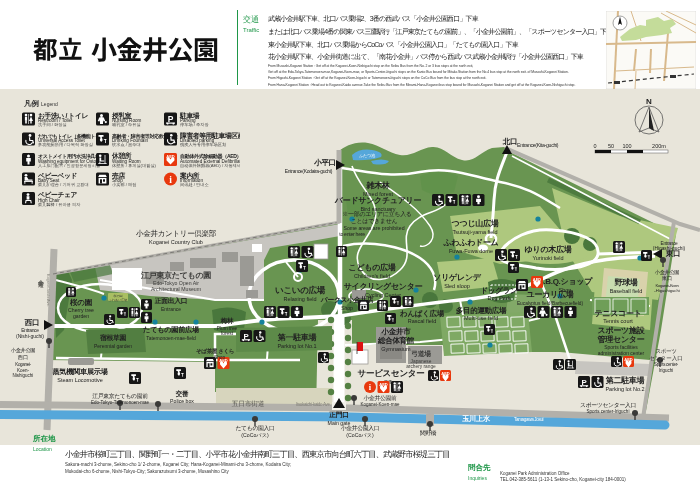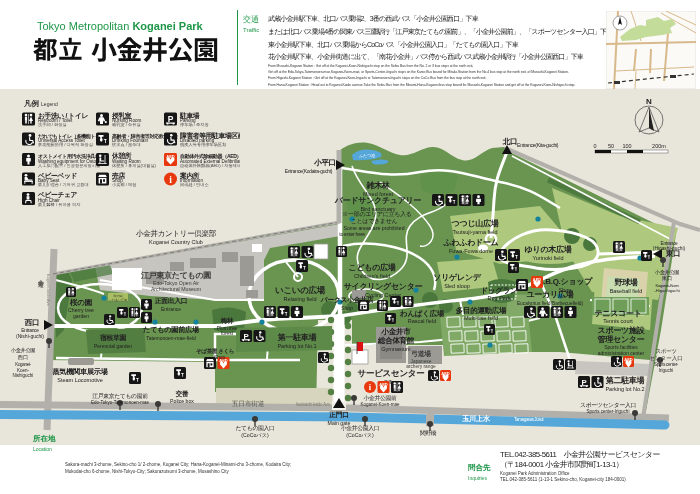--- a/index.html
+++ b/index.html
@@ -7,21 +7,20 @@
 .g{color:#1e9648}
 .jl{color:#222;line-height:1}
 </style></head>
 <body>
 <div id="page">
 
 <div class="abs" style="left:0;top:0;width:700px;height:89px;background:#fff"></div>
 
 <div class="abs" style="left:0;top:445px;width:700px;height:49px;background:#fff"></div>
 
-<div class="abs g" style="left:37px;top:20px;font-size:11px">Tokyo Metropolitan <b>Koganei Park</b></div>
 
 <svg class="abs" style="left:0;top:0" width="230" height="70" viewBox="0 0 230 70">
 <defs>
 <path id="k0" d="M58 9V10L48 8C46 11 44 15 43 19V14H32V4H21V14H8V24H21V32H4V43H25C18 49 10 55 1 59C3 62 7 67 8 69L13 66V97H24V92H40V95H52V50H33C36 48 38 45 40 43H55V32H47C52 26 55 19 58 11V97H70V20H82C80 28 77 38 74 45C82 53 84 60 84 66C84 69 84 71 82 72C81 73 79 73 78 73C76 73 74 73 71 73C73 76 74 81 74 85C77 85 81 85 83 84C86 84 88 83 90 82C94 79 96 74 96 67C96 60 94 52 86 43C90 35 94 23 98 14L89 8L87 9ZM32 24H40C38 27 36 30 34 32H32ZM24 82V75H40V82ZM24 66V60H40V66Z"></path>
 <path id="k1" d="M21 39C25 51 29 68 29 78L42 75C41 64 37 48 32 36ZM44 3V21H8V32H93V21H56V3ZM66 36C64 50 59 69 55 81H5V93H96V81H67C72 69 76 53 80 38Z"></path>
 <path id="k2" d="M44 4V82C44 84 43 85 41 85C39 85 31 85 25 84C26 88 29 93 29 97C39 97 46 96 51 95C55 93 57 89 57 82V4ZM68 31C76 45 83 64 85 76L99 71C96 59 88 40 80 26ZM18 27C16 40 10 58 2 68C6 70 11 72 14 74C22 63 28 45 31 30Z"></path>
 <path id="k3" d="M19 68C22 72 26 79 27 84H8V94H93V84H70C73 80 77 74 81 68L70 64H87V53H56V44H75V38C80 42 85 45 90 48C92 44 95 40 98 37C82 31 66 18 55 3H43C35 15 19 30 2 38C5 41 8 45 10 48C15 45 20 42 25 39V44H43V53H13V64H28ZM50 14C54 20 61 27 68 33H32C39 27 45 20 50 14ZM43 64V84H30L38 80C36 76 32 69 29 64ZM56 64H70C67 69 63 76 60 81L67 84H56Z"></path>
 <path id="k4" d="M8 22V34H27V42C27 46 27 50 26 53H5V66H24C21 74 16 82 6 89C10 91 15 95 17 98C29 89 35 78 38 66H62V97H74V66H95V53H74V34H93V22H74V3H62V22H39V3H27V22ZM39 53C39 50 39 46 39 42V34H62V53Z"></path>
 <path id="k5" d="M30 5C24 19 15 33 4 41C8 43 14 48 16 50C26 40 37 25 43 9ZM70 6 58 10C65 24 77 40 86 50C88 47 93 42 96 40C87 31 76 17 70 6ZM60 62C63 66 67 72 71 78L37 80C43 69 49 55 54 43L40 40C36 52 29 68 23 80L9 81L10 93C28 92 54 91 78 89C79 92 81 95 82 97L94 91C89 81 80 67 71 56Z"></path>
 <path id="k6" d="M37 49H63V54H37ZM44 19V23H27V30H44V33H22V40H78V33H55V30H74V23H55V19ZM27 43V60H43C36 65 28 68 20 71C21 73 25 76 26 78C32 76 38 74 43 70V80H54V69C59 74 66 78 74 80C75 78 78 75 80 73C76 72 72 71 68 69C71 67 75 64 78 62L73 59V43ZM56 60 56 60H68C66 62 63 64 61 65C59 64 57 62 56 60ZM7 7V97H18V93H81V97H93V7ZM18 83V18H81V83Z"></path>
@@ -1350,20 +1349,20 @@
         <path d="M431.38461538461536 376.34615384615387 a2.876923076923077 2.876923076923077 0 1 0 5.5 1.8615384615384616" stroke="#fff" stroke-width="0.9307692307692308" fill="none"></path>
         <path d="M434.34615384615387 374.0615384615385 L434.6 376.7692307692308 L437.05384615384617 376.7692307692308 L437.7307692307692 379.1384615384615" stroke="#fff" stroke-width="1.0153846153846153" fill="none"></path>
         <rect x="440" y="370" width="11" height="11" rx="1.5" fill="#e8380d"></rect>
         <text x="445.5" y="374.6" font-size="4" font-weight="bold" fill="#fff" text-anchor="middle">AED</text>
         <path d="M445.5 381.5 L442.6 377.5 Q441.8 375.2 443.6 374.6 Q445.6 374.2 445.5 376.4 Q445.4 374.2 447.4 374.6 Q449.2 375.2 448.4 377.5 Z" fill="#fff"></path>
       </g>
 </svg>
 
 <div class="abs g" style="left:33px;top:434px;font-size:7.5px;font-weight:bold">所在地<br><span style="font-size:5px;font-weight:normal">Location</span></div>
 
+<div class="abs jl" style="left:65px;top:450px;font-size:8.3px;white-space:nowrap;letter-spacing:-0.9px">小金井市桜町三丁目、関野町一・二丁目、小平市花小金井南町三丁目、西東京市向台町六丁目、武蔵野市桜堤三丁目</div>
 
 <div class="abs" style="left:65px;top:462px;font-size:4.5px;line-height:6.5px;color:#333">Sakura-machi 3-chome, Sekino-cho 1/ 2-chome, Koganei City; Hana-Koganei-Minami-cho 3-chome, Kodaira City;<br>Mukodai-cho 6-chome, Nishi-Tokyo-City; Sakurazutsumi 3-chome, Musashino City</div>
 
 <div class="abs g" style="left:468px;top:463px;font-size:7.5px;font-weight:bold">問合先<br><span style="font-size:5px;font-weight:normal">Inquiries</span></div>
 
-<div class="abs jl" style="left:500px;top:450px;font-size:7.8px;line-height:10px;white-space:nowrap;letter-spacing:-0.5px">TEL.042-385-5611　小金井公園サービスセンター<br>（〒184-0001 小金井市関野町1-13-1）</div>
 
 <div class="abs" style="left:500px;top:471px;font-size:4.5px;line-height:6px;color:#333">Koganei Park Administration Office<br>TEL.042-385-5611 (1-13-1 Sekino-cho, Koganei-city 184-0001)</div>
 </div>
 </body></html>

